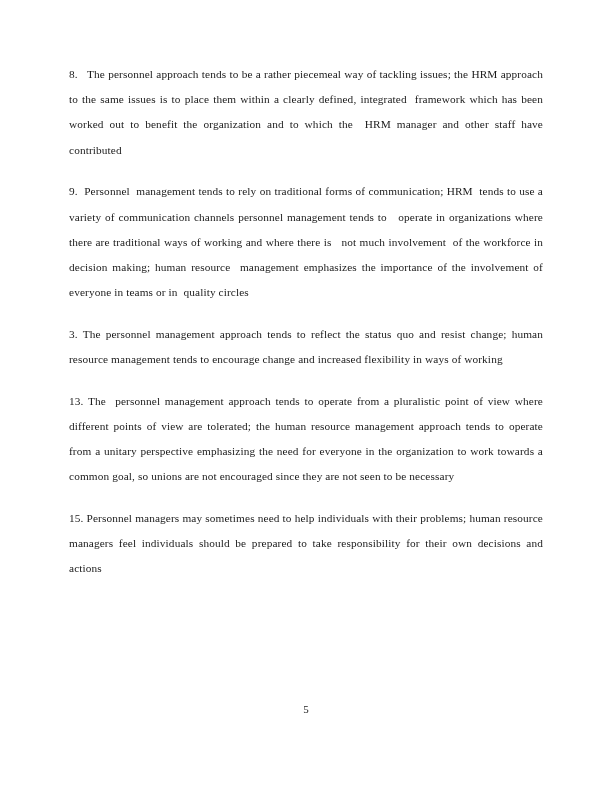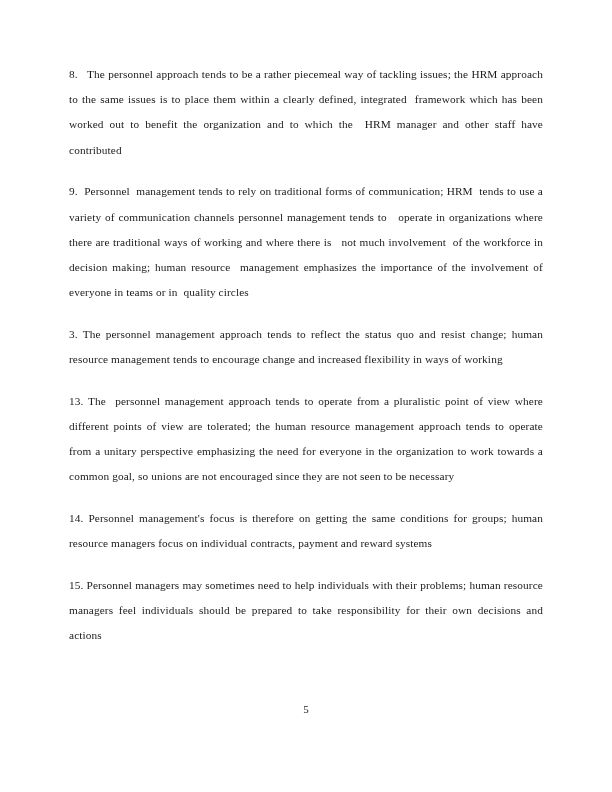--- a/index.html
+++ b/index.html
@@ -61,19 +61,18 @@
 </head>
 <body>
 
 <div class="page">
 
   <div class="content">
     <p class="para">8.   The personnel approach tends to be a rather piecemeal way of tackling issues; the HRM approach to the same issues is to place them within a clearly defined, integrated  framework which has been worked out to benefit the organization and to which the  HRM manager and other staff have contributed</p>
     <p class="para">9.  Personnel  management tends to rely on traditional forms of communication; HRM  tends to use a variety of communication channels personnel management tends to   operate in organizations where there are traditional ways of working and where there is   not much involvement  of the workforce in decision making; human resource  management emphasizes the importance of the involvement of everyone in teams or in  quality circles</p>
     <p class="para">3. The personnel management approach tends to reflect the status quo and resist change; human resource management tends to encourage change and increased flexibility in ways of working</p>
     <p class="para">13. The  personnel management approach tends to operate from a pluralistic point of view where different points of view are tolerated; the human resource management approach tends to operate from a unitary perspective emphasizing the need for everyone in the organization to work towards a common goal, so unions are not encouraged since they are not seen to be necessary</p>
-    <p class="para">14. Personnel management's focus is therefore on getting the same conditions for groups; human resource managers focus on individual contracts, payment and reward systems</p>
     <p class="para">15. Personnel managers may sometimes need to help individuals with their problems; human resource managers feel individuals should be prepared to take responsibility for their own decisions and actions</p>
   </div>
 
   <div class="page-number">5</div>
 
 </div>
 
 </body></html>

